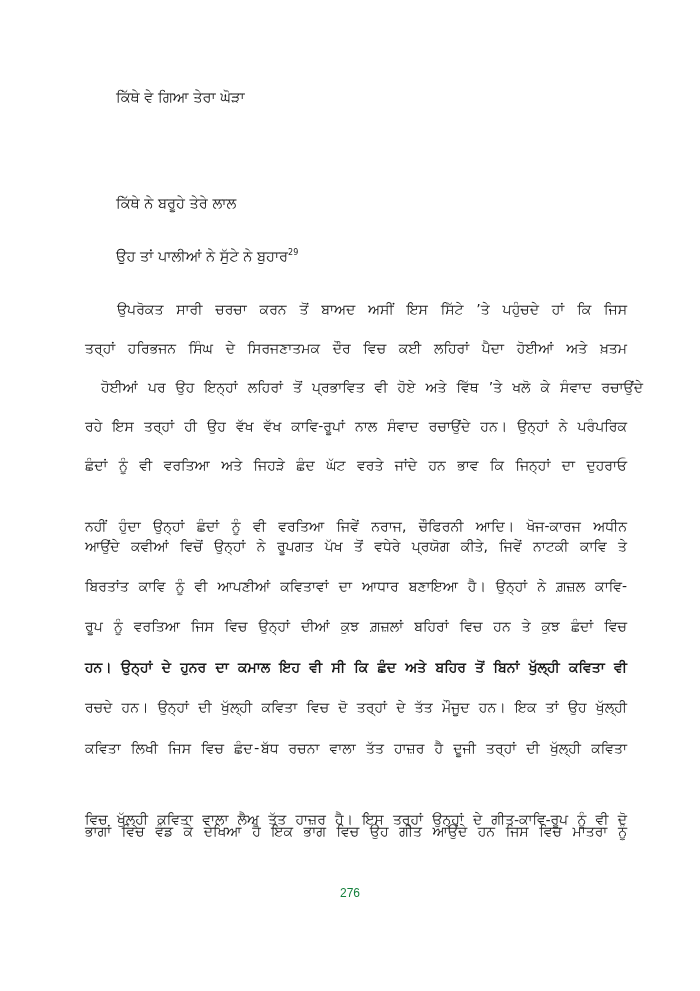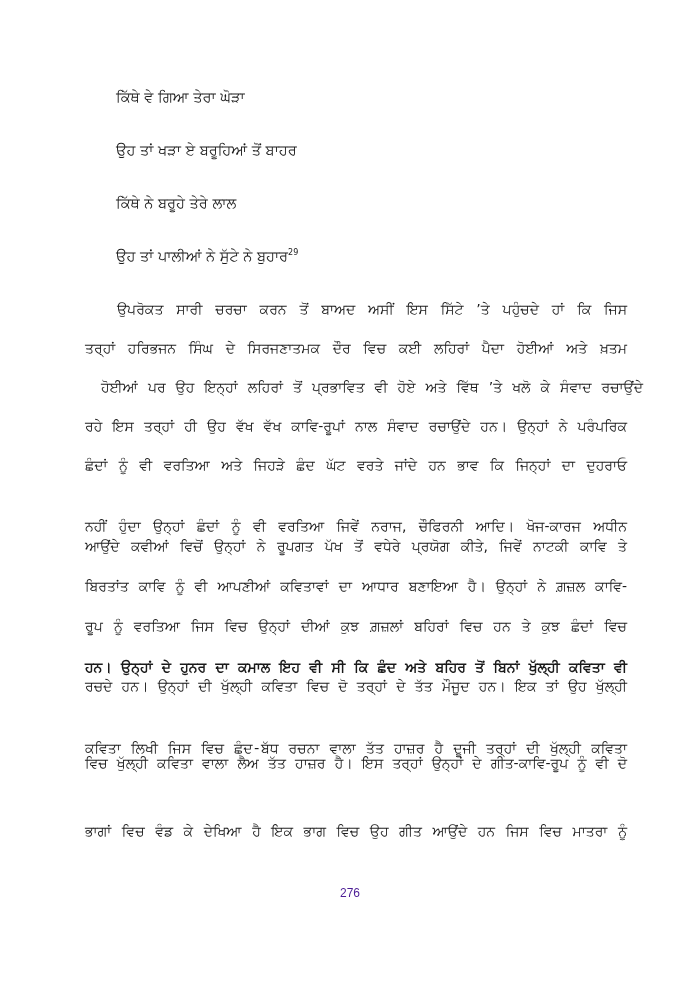--- a/index.html
+++ b/index.html
@@ -50,52 +50,49 @@
     width: 510px;
   }
   .page-number {
     position: absolute;
     left: 0;
     width: 700px;
     top: 886px;
     text-align: center;
     font-family: "Liberation Sans", sans-serif;
     font-size: 12px;
-    color: #4c1d95;
+    color: #15803d;
   }
 </style>
 </head>
 <body>
 
 <div class="page">
 
   <div class="verse" style="top:88px;">
     <span>ਕਿੱਥੇ ਵੇ ਗਿਆ ਤੇਰਾ ਘੋੜਾ</span>
-  </div>
-  <div class="verse" style="top:141px;">
-    <span>ਉਹ ਤਾਂ ਖੜਾ ਏ ਬਰੂਹਿਆਂ ਤੋਂ ਬਾਹਰ</span>
   </div>
   <div class="verse" style="top:194px;text-align:right;">
     <span>ਕਿੱਥੇ ਨੇ ਬਰੂਹੇ ਤੇਰੇ ਲਾਲ</span>
   </div>
   <div class="verse" style="top:247px;">
     <span>ਉਹ ਤਾਂ ਪਾਲੀਆਂ ਨੇ ਸੁੱਟੇ ਨੇ ਬੁਹਾਰ</span><sup>29</sup>
   </div>
 
   <div>
     <div class="para-line first" style="top:300px;">ਉਪਰੋਕਤ ਸਾਰੀ ਚਰਚਾ ਕਰਨ ਤੋਂ ਬਾਅਦ ਅਸੀਂ ਇਸ ਸਿੱਟੇ ’ਤੇ ਪਹੁੰਚਦੇ ਹਾਂ ਕਿ ਜਿਸ</div>
     <div class="para-line" style="top:339px;">ਤਰ੍ਹਾਂ ਹਰਿਭਜਨ ਸਿੰਘ ਦੇ  ਸਿਰਜਣਾਤਮਕ ਦੌਰ ਵਿਚ ਕਈ ਲਹਿਰਾਂ ਪੈਦਾ ਹੋਈਆਂ ਅਤੇ ਖ਼ਤਮ</div>
     <div class="para-line" style="top:378px;margin-left:16px;">ਹੋਈਆਂ ਪਰ ਉਹ ਇਨ੍ਹਾਂ ਲਹਿਰਾਂ ਤੋਂ ਪ੍ਰਭਾਵਿਤ ਵੀ ਹੋਏ ਅਤੇ ਵਿੱਥ ’ਤੇ ਖਲੋ ਕੇ ਸੰਵਾਦ ਰਚਾਉਂਦੇ</div>
     <div class="para-line" style="top:417px;">ਰਹੇ ਇਸ ਤਰ੍ਹਾਂ ਹੀ ਉਹ ਵੱਖ ਵੱਖ ਕਾਵਿ-ਰੂਪਾਂ ਨਾਲ ਸੰਵਾਦ ਰਚਾਉਂਦੇ ਹਨ। ਉਨ੍ਹਾਂ ਨੇ ਪਰੰਪਰਿਕ</div>
     <div class="para-line" style="top:456px;">ਛੰਦਾਂ ਨੂੰ ਵੀ ਵਰਤਿਆ ਅਤੇ ਜਿਹੜੇ ਛੰਦ ਘੱਟ ਵਰਤੇ ਜਾਂਦੇ ਹਨ ਭਾਵ ਕਿ ਜਿਨ੍ਹਾਂ ਦਾ ਦੁਹਰਾਓ</div>
     <div class="para-line" style="top:497px;margin-top:20px;">ਨਹੀਂ ਹੁੰਦਾ ਉਨ੍ਹਾਂ ਛੰਦਾਂ ਨੂੰ ਵੀ ਵਰਤਿਆ ਜਿਵੇਂ ਨਰਾਜ, ਚੌਫਿਰਨੀ ਆਦਿ। ਖੋਜ-ਕਾਰਜ ਅਧੀਨ</div>
     <div class="para-line" style="top:537px;">ਆਉਂਦੇ ਕਵੀਆਂ ਵਿਚੋਂ ਉਨ੍ਹਾਂ ਨੇ ਰੂਪਗਤ ਪੱਖ ਤੋਂ ਵਧੇਰੇ ਪ੍ਰਯੋਗ ਕੀਤੇ, ਜਿਵੇਂ ਨਾਟਕੀ ਕਾਵਿ ਤੇ</div>
     <div class="para-line" style="top:577px;">ਬਿਰਤਾਂਤ ਕਾਵਿ ਨੂੰ ਵੀ ਆਪਣੀਆਂ ਕਵਿਤਾਵਾਂ ਦਾ ਆਧਾਰ ਬਣਾਇਆ ਹੈ। ਉਨ੍ਹਾਂ ਨੇ ਗ਼ਜ਼ਲ ਕਾਵਿ-</div>
     <div class="para-line" style="top:617px;">ਰੂਪ ਨੂੰ ਵਰਤਿਆ ਜਿਸ ਵਿਚ ਉਨ੍ਹਾਂ ਦੀਆਂ ਕੁਝ ਗ਼ਜ਼ਲਾਂ ਬਹਿਰਾਂ ਵਿਚ ਹਨ ਤੇ ਕੁਝ ਛੰਦਾਂ ਵਿਚ</div>
     <div class="para-line" style="top:658px;font-weight:bold;">ਹਨ। ਉਨ੍ਹਾਂ ਦੇ ਹੁਨਰ ਦਾ ਕਮਾਲ ਇਹ ਵੀ ਸੀ ਕਿ ਛੰਦ ਅਤੇ ਬਹਿਰ ਤੋਂ ਬਿਨਾਂ ਖੁੱਲ੍ਹੀ ਕਵਿਤਾ ਵੀ</div>
-    <div class="para-line" style="top:678px;font-family:Liberation Serif, serif;">ਰਚਦੇ ਹਨ।  ਉਨ੍ਹਾਂ ਦੀ ਖੁੱਲ੍ਹੀ ਕਵਿਤਾ ਵਿਚ ਦੋ ਤਰ੍ਹਾਂ ਦੇ ਤੱਤ ਮੌਜੂਦ ਹਨ। ਇਕ ਤਾਂ ਉਹ ਖੁੱਲ੍ਹੀ</div>
+    <div class="para-line" style="top:698px;">ਰਚਦੇ ਹਨ।  ਉਨ੍ਹਾਂ ਦੀ ਖੁੱਲ੍ਹੀ ਕਵਿਤਾ ਵਿਚ ਦੋ ਤਰ੍ਹਾਂ ਦੇ ਤੱਤ ਮੌਜੂਦ ਹਨ। ਇਕ ਤਾਂ ਉਹ ਖੁੱਲ੍ਹੀ</div>
     <div class="para-line" style="top:740px;font-family:Liberation Mono, monospace;">ਕਵਿਤਾ ਲਿਖੀ ਜਿਸ ਵਿਚ ਛੰਦ-ਬੱਧ ਰਚਨਾ ਵਾਲਾ ਤੱਤ ਹਾਜ਼ਰ ਹੈ ਦੂਜੀ ਤਰ੍ਹਾਂ ਦੀ ਖੁੱਲ੍ਹੀ ਕਵਿਤਾ</div>
-    <div class="para-line" style="top:754px;">ਵਿਚ ਖੁੱਲ੍ਹੀ ਕਵਿਤਾ ਵਾਲਾ ਲੈਅ ਤੱਤ ਹਾਜ਼ਰ ਹੈ। ਇਸ ਤਰ੍ਹਾਂ ਉਨ੍ਹਾਂ ਦੇ ਗੀਤ-ਕਾਵਿ-ਰੂਪ ਨੂੰ ਵੀ ਦੋ</div>
+    <div class="para-line" style="top:811px;font-family:Liberation Serif, serif;">ਵਿਚ ਖੁੱਲ੍ਹੀ ਕਵਿਤਾ ਵਾਲਾ ਲੈਅ ਤੱਤ ਹਾਜ਼ਰ ਹੈ। ਇਸ ਤਰ੍ਹਾਂ ਉਨ੍ਹਾਂ ਦੇ ਗੀਤ-ਕਾਵਿ-ਰੂਪ ਨੂੰ ਵੀ ਦੋ</div>
     <div class="para-line" style="top:822px;">ਭਾਗਾਂ ਵਿਚ ਵੰਡ ਕੇ ਦੇਖਿਆ ਹੈ ਇਕ ਭਾਗ ਵਿਚ ਉਹ ਗੀਤ ਆਉਂਦੇ ਹਨ ਜਿਸ ਵਿਚ ਮਾਤਰਾ ਨੂੰ</div>
   </div>
 
   <div class="page-number">276</div>
 </div>
 
 </body></html>

